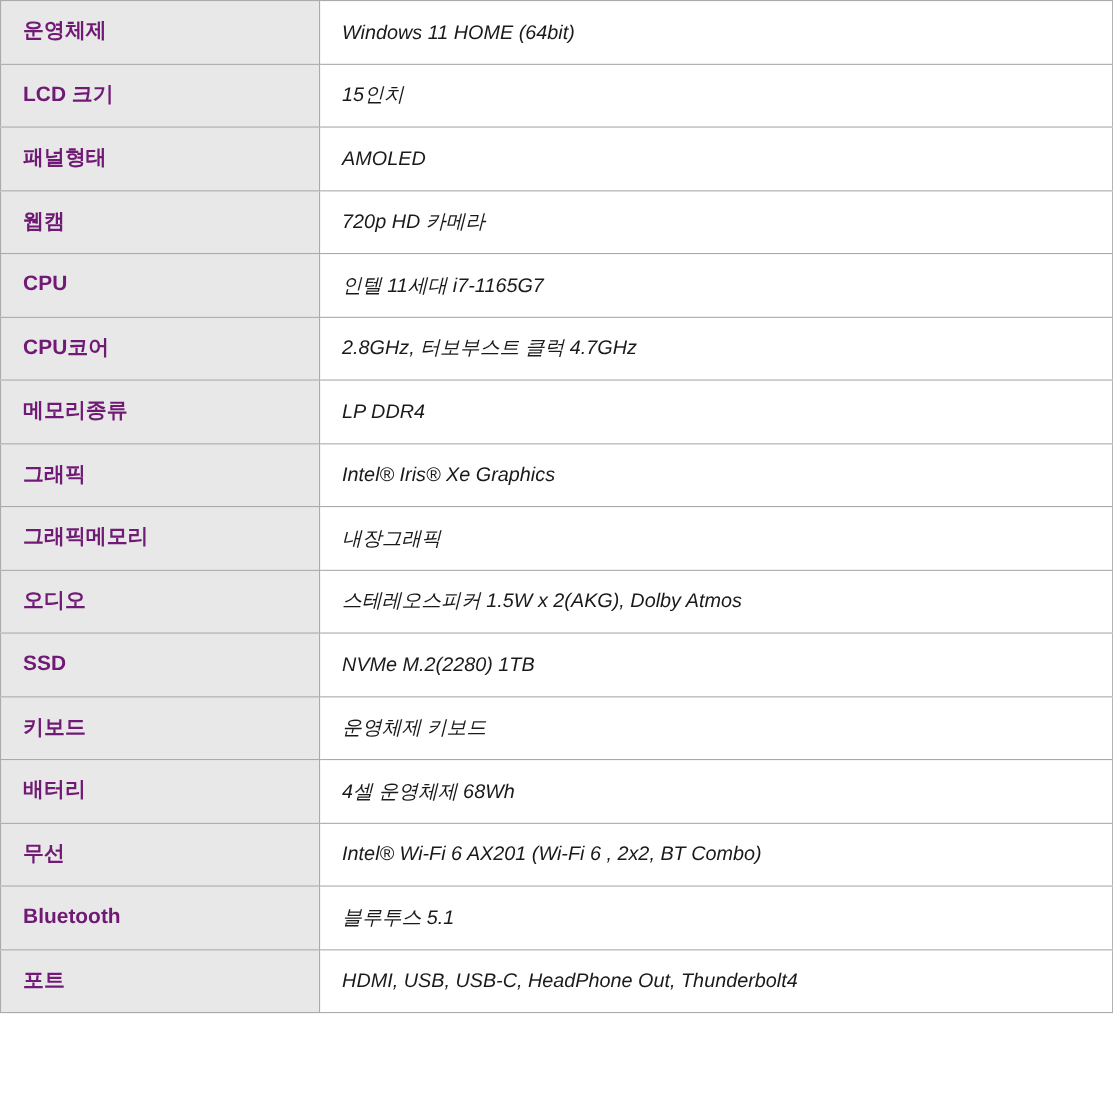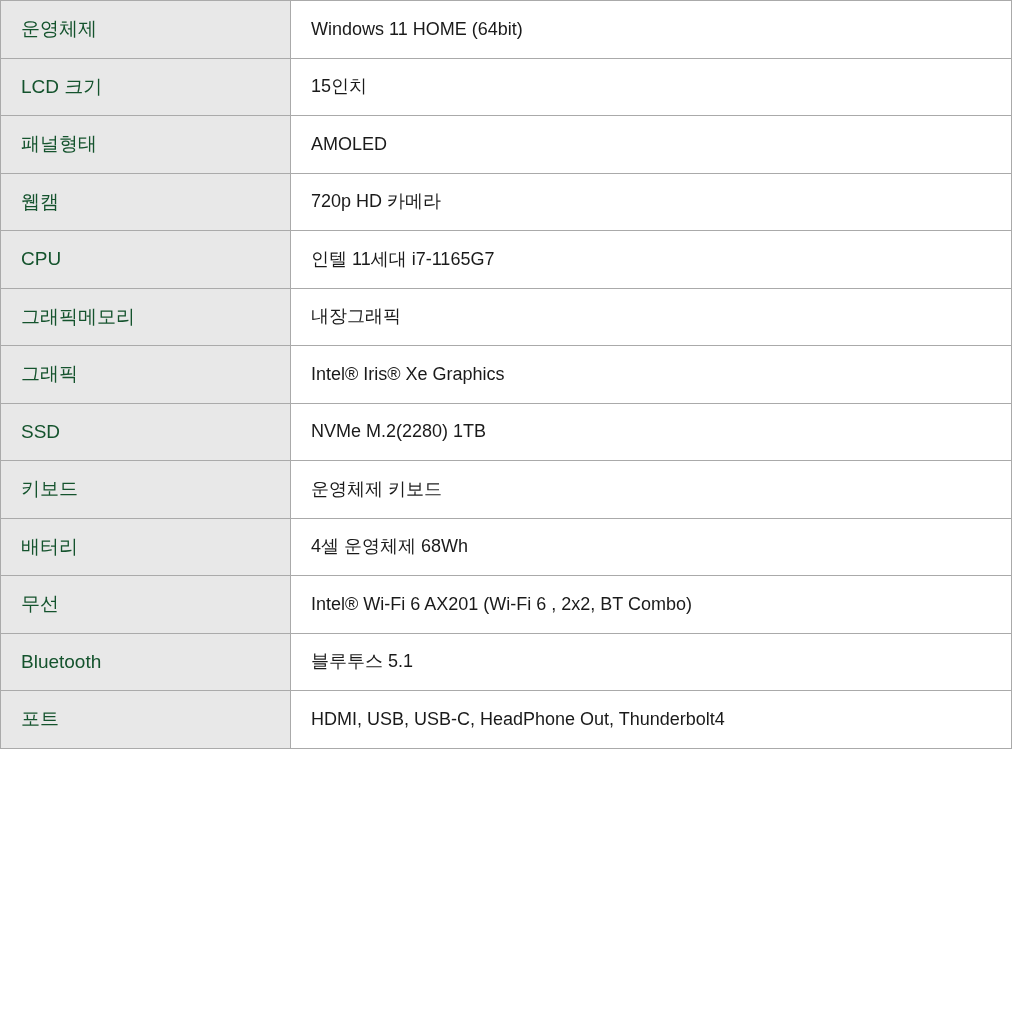--- a/index.html
+++ b/index.html
@@ -31,32 +31,33 @@
     }
 
     .spec-table td {
       padding: 14px 20px;
       vertical-align: middle;
       line-height: 1.5;
     }
 
     .spec-table td.label {
       background-color: #e8e8e8;
-      font-weight: normal;
+      font-weight: bold;
       width: 290px;
-      color: #14532d;
+      color: #701a75;
       border-right: 1.5px solid #aaaaaa;
       font-size: 19px;
     }
 
     .spec-table td.value {
       background-color: #ffffff;
       color: #1a1a1a;
       font-size: 18px;
       font-weight: normal;
+      font-style: italic;
     }
   </style>
 </head>
 <body>
 
 <table class="spec-table">
   <tbody id="spec-tbody">
   <tr>
         <td class="label">운영체제</td>
         <td class="value">Windows 11 HOME (64bit)</td>
@@ -71,26 +72,38 @@
       </tr>
       <tr>
         <td class="label">웹캠</td>
         <td class="value">720p HD 카메라</td>
       </tr>
       <tr>
         <td class="label">CPU</td>
         <td class="value">인텔 11세대 i7-1165G7</td>
       </tr>
       <tr>
+        <td class="label">CPU코어</td>
+        <td class="value">2.8GHz, 터보부스트 클럭 4.7GHz</td>
+      </tr>
+      <tr>
+        <td class="label">메모리종류</td>
+        <td class="value">LP DDR4</td>
+      </tr>
+      <tr>
+        <td class="label">그래픽</td>
+        <td class="value">Intel® Iris® Xe Graphics</td>
+      </tr>
+      <tr>
         <td class="label">그래픽메모리</td>
         <td class="value">내장그래픽</td>
       </tr>
       <tr>
-        <td class="label">그래픽</td>
-        <td class="value">Intel® Iris® Xe Graphics</td>
+        <td class="label">오디오</td>
+        <td class="value">스테레오스피커 1.5W x 2(AKG), Dolby Atmos</td>
       </tr>
       <tr>
         <td class="label">SSD</td>
         <td class="value">NVMe M.2(2280) 1TB</td>
       </tr>
       <tr>
         <td class="label">키보드</td>
         <td class="value">운영체제 키보드</td>
       </tr>
       <tr>

